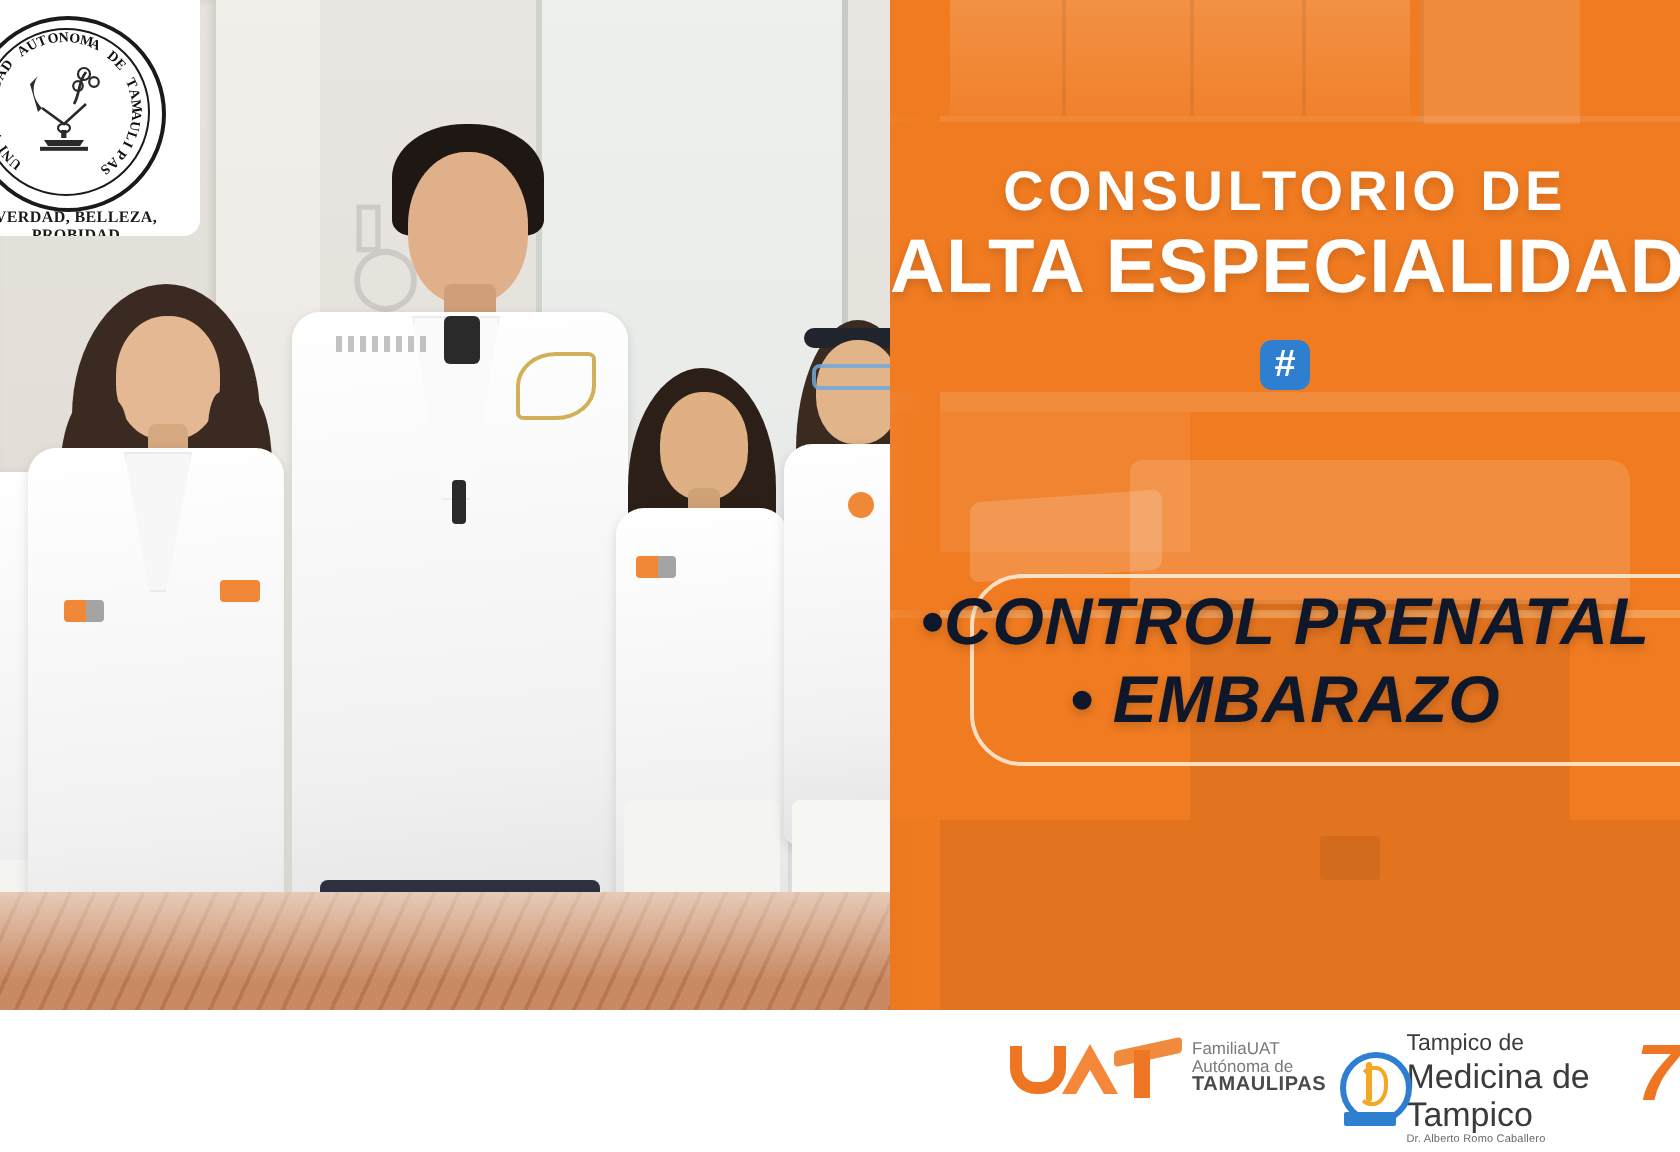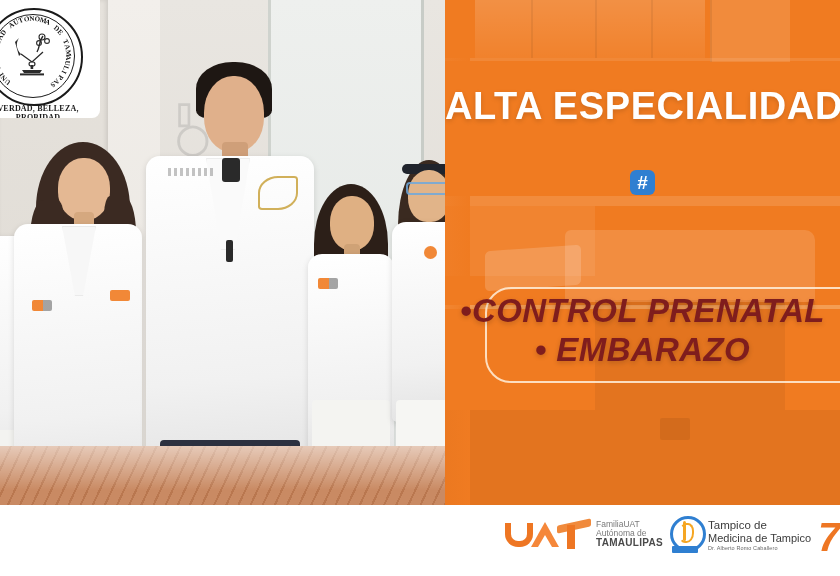--- a/index.html
+++ b/index.html
@@ -104,21 +104,21 @@
     display:flex;align-items:center;justify-content:center;gap:7px;}
   .hash-box{width:25px;height:25px;border-radius:6px;background:#2f7fd1;
     display:flex;align-items:center;justify-content:center;
     color:#fff;font-size:19px;font-weight:700;line-height:1;}
   .hash-text{color:#ffffff;font-size:23px;font-weight:700;letter-spacing:.2px;}
 
   
   .bulletbox{position:absolute;left:40px;top:287px;width:400px;height:96px;
     border:2px solid rgba(255,240,220,.85);border-radius:26px;
     box-sizing:border-box;}
-  .bullets{position:absolute;left:0;top:292px;width:395px;text-align:center;color:#7f1d1d;
+  .bullets{position:absolute;left:0;top:292px;width:395px;text-align:center;color:#0f172a;
     font-style:italic;font-weight:800;text-shadow:0 2px 5px rgba(0,0,0,.18);}
   .b1{font-size:33px;letter-spacing:.4px;white-space:nowrap;line-height:1.18;}
   .b2{font-size:33px;letter-spacing:.4px;line-height:1.18;}
 
   
   .contact{position:absolute;left:-40px;top:521px;width:232px;height:55px;
     background:rgba(92,94,96,.82);border-radius:0 26px 0 0;
     padding:6px 12px 0 40px;box-sizing:border-box;color:#fff;}
   .contact div{font-size:13.5px;font-weight:700;line-height:20px;letter-spacing:.1px;white-space:nowrap;}
 
@@ -142,21 +142,21 @@
 
   .logo-fac{position:absolute;left:668px;top:516px;display:flex;align-items:center;gap:6px;}
   .fac-mark{position:relative;width:34px;height:38px;}
   .fac-ring{position:absolute;left:2px;top:0;width:30px;height:30px;border:3px solid #2f7fd1;border-radius:50%;}
   .fac-rod{position:absolute;left:15px;top:5px;width:3px;height:20px;background:#f5a623;border-radius:2px;}
   .fac-snake{position:absolute;left:11px;top:7px;width:11px;height:16px;
     border:2px solid #f5a623;border-radius:50% 40% 50% 40%;border-left-color:transparent;}
   .fac-base{position:absolute;left:4px;top:30px;width:26px;height:7px;background:#2f7fd1;border-radius:1px;}
   .fac-words{line-height:1.12;color:#3b3b3b;}
   .fac-w1{font-size:11.5px;}
-  .fac-w2{font-size:11px;}
+  .fac-w2{font-size:17px;}
   .fac-w3{font-size:5.5px;color:#6b6b6b;letter-spacing:.1px;}
 
   .logo-seven{position:absolute;left:818px;top:520px;width:30px;height:36px;overflow:hidden;}
   .seven{font-size:40px;font-weight:800;font-style:italic;color:#ee7623;line-height:34px;}
 </style>
 </head>
 <body>
 
 <div class="stage">
 
@@ -303,20 +303,21 @@
       <div class="g-bed"></div>
       <div class="g-bed-head"></div>
       <div class="g-bed-base"></div>
       <div class="g-strip"></div>
       <div class="g-floor"></div>
       <div class="g-box"></div>
     </div>
     <div class="orange-bleed"></div>
 
     <div class="headline">
+      <div class="hl1">CONSULTORIO DE</div>
       <div class="hl2">ALTA ESPECIALIDAD</div>
     </div>
 
     <div class="hashtag">
       <div class="hash-box">#</div>
     </div>
 
     <div class="bulletbox"></div>
     <div class="bullets">
       <div class="b1">•CONTROL PRENATAL</div>

